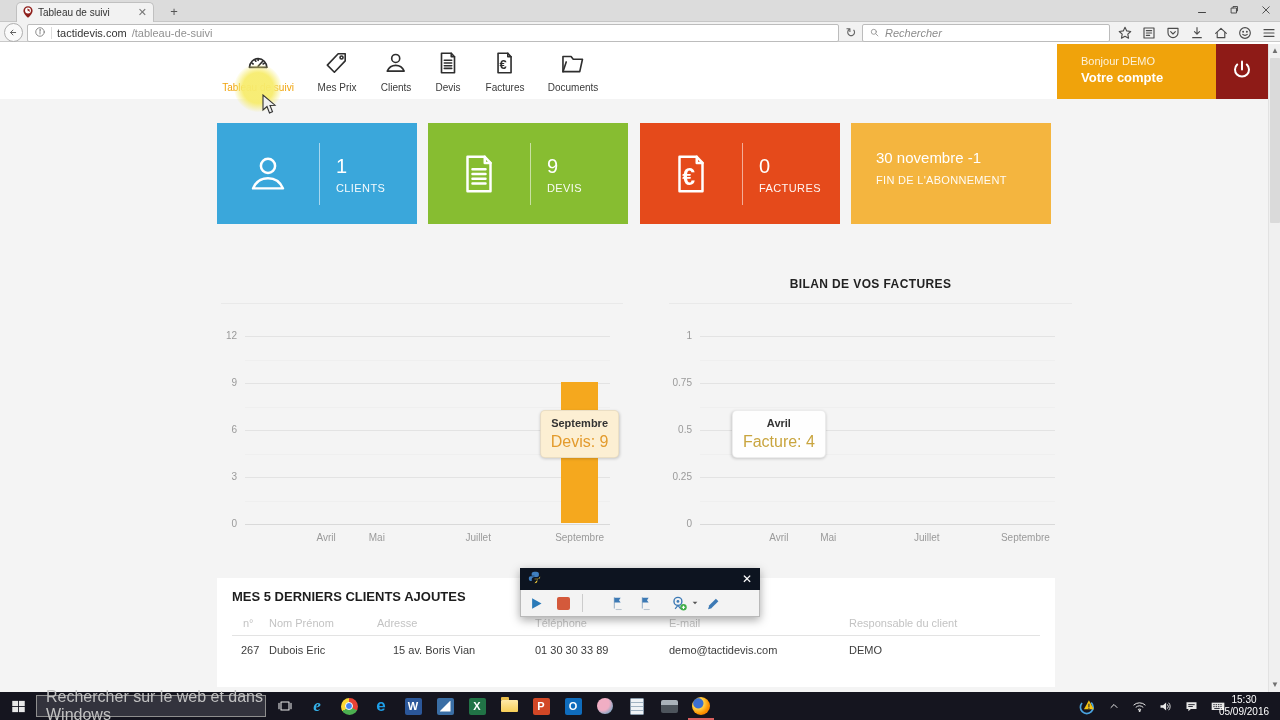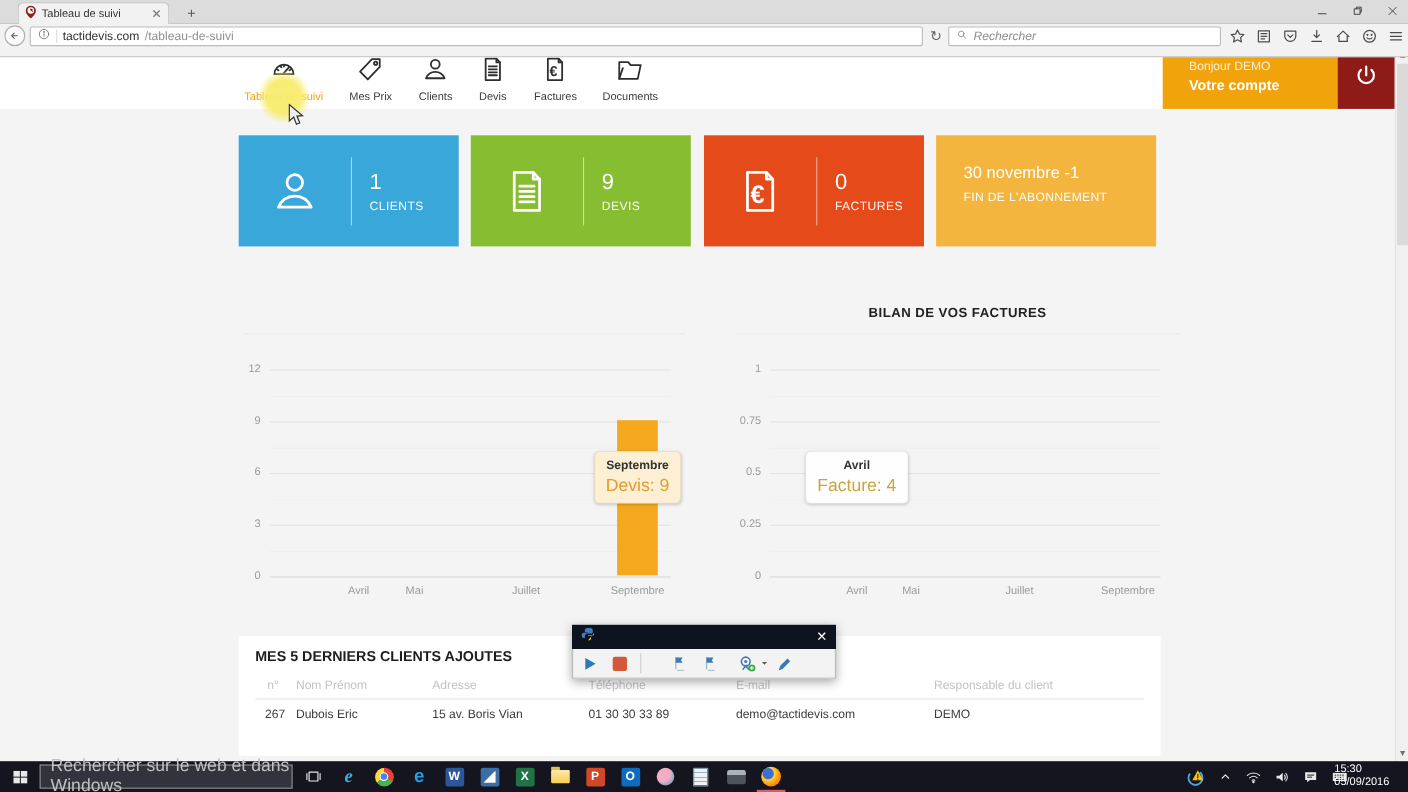--- a/index.html
+++ b/index.html
@@ -7,21 +7,21 @@
   #screen{position:relative;width:1280px;height:720px;background:#fff}
 
   
   .tabstrip{position:absolute;top:0;left:0;right:0;height:22px;background:#dcdcdc;border-bottom:1px solid #c6c6c6;z-index:30}
   .tab{position:absolute;left:16px;top:2px;width:138px;height:20px;background:#f2f2f2;border:1px solid #c0c0c0;border-bottom:none;border-radius:5px 5px 0 0;display:flex;align-items:center;padding:0 6px;gap:5px}
   .tab-label{font-size:10px;color:#333;flex:1;white-space:nowrap;overflow:hidden}
   .tab-close{font-size:11px;color:#777;cursor:default}
   .newtab{position:absolute;left:162px;top:4px;width:24px;height:17px;color:#555;font-size:13px;text-align:center;line-height:16px}
   .win-controls{position:absolute;right:8px;top:0;height:20px;display:flex;align-items:center;gap:20px;color:#444}
   .win-btn{width:12px;height:12px;display:flex;align-items:center;justify-content:center}
-  .navbar{position:absolute;top:22px;left:0;right:0;height:30px;background:#f2f2f2;border-bottom:1px solid #c9c9c9;z-index:30}
+  .navbar{position:absolute;top:22px;left:0;right:0;height:20px;background:#f2f2f2;border-bottom:1px solid #c9c9c9;z-index:30}
   .back-btn{position:absolute;left:4px;top:1px;width:19px;height:19px;border:1px solid #aeaeae;border-radius:50%;background:#fafafa;display:flex;align-items:center;justify-content:center;color:#555}
   .url-field{position:absolute;left:27px;top:2px;width:812px;height:18px;background:#fff;border:1px solid #bcbcbc;border-radius:2px;display:flex;align-items:center;padding:0 6px;gap:5px}
   .url-sep{width:1px;height:12px;background:#ddd}
   .url-host{font-size:11px;color:#333}
   .url-path{font-size:11px;color:#919191}
   .reload-btn{position:absolute;left:843px;top:3px;width:16px;height:16px;color:#666;font-size:13px;line-height:16px;text-align:center}
   .search-field{position:absolute;left:862px;top:2px;width:248px;height:18px;background:#fff;border:1px solid #bcbcbc;border-radius:2px;display:flex;align-items:center;padding:0 6px;gap:5px}
   .search-placeholder{font-size:11px;font-style:italic;color:#8c8c8c}
   .bt-icons{position:absolute;left:1116px;top:0;height:22px;display:flex;align-items:center;gap:7px;color:#4c4c4c}
   .bt-icon{width:17px;height:17px;display:flex;align-items:center;justify-content:center}
@@ -108,21 +108,21 @@
   .tb-ff{width:18px;height:18px;border-radius:50%;background:radial-gradient(circle at 35% 35%,#3b6fd0 0 28%,#ffcf46 34%,#ff9500 62%,#e66000 100%)}
   .tb-folder{width:17px;height:12px;background:linear-gradient(#ffe9a8,#f7ce57);border-radius:1px;position:relative}
   .tb-folder i{position:absolute;left:0;top:-3px;width:8px;height:3px;background:#e8bc4a;border-radius:1px 1px 0 0}
   .tb-notepad{width:14px;height:17px;background:repeating-linear-gradient(#eef2f6 0 3px,#9fb2c2 3px 4px);border:1px solid #8899aa;border-radius:1px}
   .tb-printer{width:17px;height:13px;background:linear-gradient(#aab2ba 0 38%,#4d545c 38% 100%);border-radius:2px}
   .tb-paint{width:16px;height:16px;border-radius:50%;background:radial-gradient(circle at 35% 35%,#f1aec4 0 45%,#8aa7c4 75%)}
   .tb-design{width:17px;height:17px;background:#3a6ea5;border-radius:2px;position:relative}
   .tb-design i{position:absolute;left:3px;top:3px;width:11px;height:11px;background:#fff;clip-path:polygon(0 100%,100% 100%,100% 0)}
   .tray{position:absolute;right:52px;top:0;height:28px;display:flex;align-items:center;gap:5px}
   .tray-icon{width:21px;height:21px;display:flex;align-items:center;justify-content:center;color:#e8e8e8}
-  .clock{position:absolute;right:5px;top:2px;width:62px;text-align:left;color:#fff;font-size:10px;line-height:12px}
+  .clock{position:absolute;right:5px;top:2px;width:62px;text-align:center;color:#fff;font-size:10px;line-height:12px}
 
   
   .cursor{position:absolute;left:262px;top:94px;z-index:100;pointer-events:none}
 </style>
 </head>
 <body>
 
 <div id="screen">
 
   <div class="tabstrip">
@@ -397,21 +397,21 @@
       <div class="xtick" style="left:261.8px">Juillet</div>
       <div class="xtick" style="left:360.4px">Septembre</div>
     </div>
 
   <div class="clients-panel">
     <div class="clients-heading">MES 5 DERNIERS CLIENTS AJOUTES</div>
     <div class="table-divider"></div>
     <div id="clients-table">
         <span class="col-head" style="left:26px">n°</span>
         <span class="col-head" style="left:52px">Nom Prénom</span>
-        <span class="col-head" style="left:176px">Adresse</span>
+        <span class="col-head" style="left:160px">Adresse</span>
         <span class="col-head" style="left:318px">Téléphone</span>
         <span class="col-head" style="left:452px">E-mail</span>
         <span class="col-head" style="left:632px">Responsable du client</span>
         <span class="cell" style="left:24px;top:66px">267</span>
         <span class="cell" style="left:52px;top:66px">Dubois Eric</span>
         <span class="cell" style="left:176px;top:66px">15 av. Boris Vian</span>
         <span class="cell" style="left:318px;top:66px">01 30 30 33 89</span>
         <span class="cell" style="left:452px;top:66px">demo@tactidevis.com</span>
         <span class="cell" style="left:632px;top:66px">DEMO</span>
       </div>

